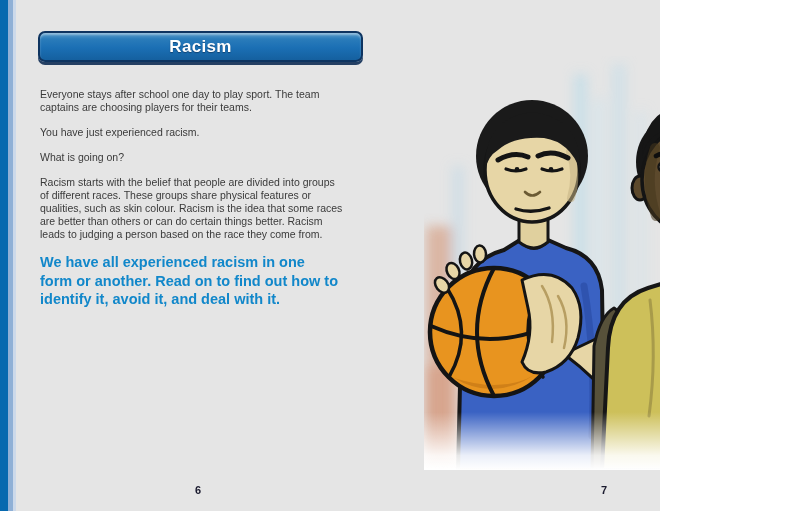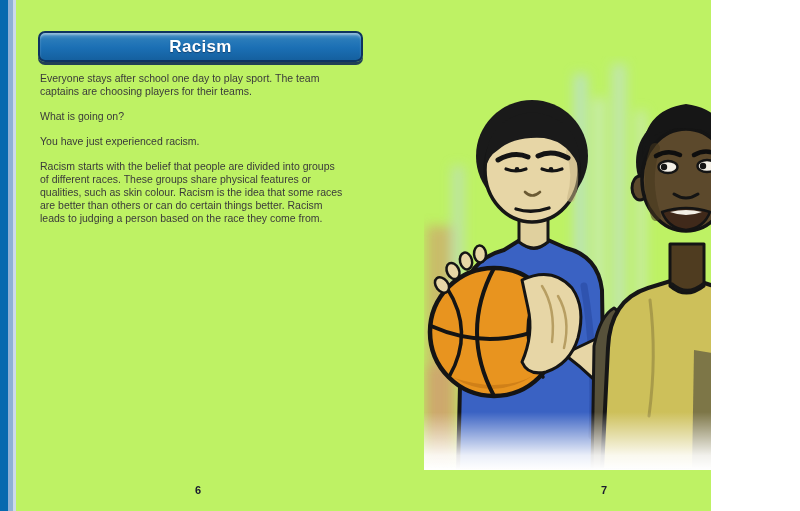--- a/index.html
+++ b/index.html
@@ -1,17 +1,17 @@
 <!DOCTYPE html>
 <html><head>
 <meta charset="utf-8">
 <style>
   html,body{margin:0;padding:0;background:#ffffff;}
   .stage{
-    position:relative;width:711px;height:511px;background:#bef264;overflow:hidden;
+    position:relative;width:660px;height:511px;background:#e5e5e5;overflow:hidden;
     font-family:"Liberation Sans", sans-serif;
   }
   
   .edge{position:absolute;top:0;bottom:0;}
   .edge-l1{left:0;width:8px;background:#0669af;}
   .edge-l2{left:8px;width:5px;background:#8fb0d6;}
   .edge-l3{left:13px;width:3px;background:#ccd9ea;}
   .edge-r3{left:784px;width:3px;background:#ccd9ea;}
   .edge-r2{left:787px;width:5px;background:#8fb0d6;}
   .edge-r1{left:792px;width:8px;background:#0669af;}
@@ -26,21 +26,21 @@
     box-shadow:0 3px 0 rgba(14,44,84,.9), inset 0 2px 2px rgba(255,255,255,.35);
     display:flex;align-items:center;justify-content:center;
   }
   .banner-title{
     color:#ffffff;font-size:17px;font-weight:bold;letter-spacing:.3px;
     text-shadow:0 1px 1px rgba(10,30,60,.5);
   }
 
   
   .body-copy{
-    position:absolute;left:40px;top:72px;width:372px;
+    position:absolute;left:40px;top:88px;width:372px;
     color:#3a3a3a;font-size:10.5px;line-height:13px;
   }
   .body-copy p{margin:0 0 12px 0;white-space:pre-line;}
   .highlight{
     margin-top:14px;color:#1187ca;font-weight:bold;
     font-size:14.5px;line-height:18.5px;white-space:pre-line;
   }
 
   .pagenum{
     position:absolute;top:484px;width:20px;text-align:center;
@@ -64,27 +64,30 @@
   <div class="edge edge-r1"></div>
 
   <div>
     <div class="banner">
       <span class="banner-title">Racism</span>
     </div>
 
     <div class="body-copy">
       <p>Everyone stays after school one day to play sport. The team
 captains are choosing players for their teams.</p>
+      <p>You have just experienced racism.</p>
       <p>What is going on?</p>
-      <p>You have just experienced racism.</p>
       <p>Racism starts with the belief that people are divided into groups
 of different races. These groups share physical features or
 qualities, such as skin colour. Racism is the idea that some races
 are better than others or can do certain things better. Racism
 leads to judging a person based on the race they come from.</p>
+      <p class="highlight">We have all experienced racism in one
+form or another. Read on to find out how to
+identify it, avoid it, and deal with it.</p>
     </div>
 
     <div class="pagenum pagenum-left">6</div>
   </div>
 
   <div>
     <svg class="illustration" viewBox="0 0 362 414" role="img" aria-label="two boys back to back, one holding a basketball">
       <defs>
         <filter id="soft" x="-40%" y="-40%" width="180%" height="180%">
           <feGaussianBlur stdDeviation="6"></feGaussianBlur>

